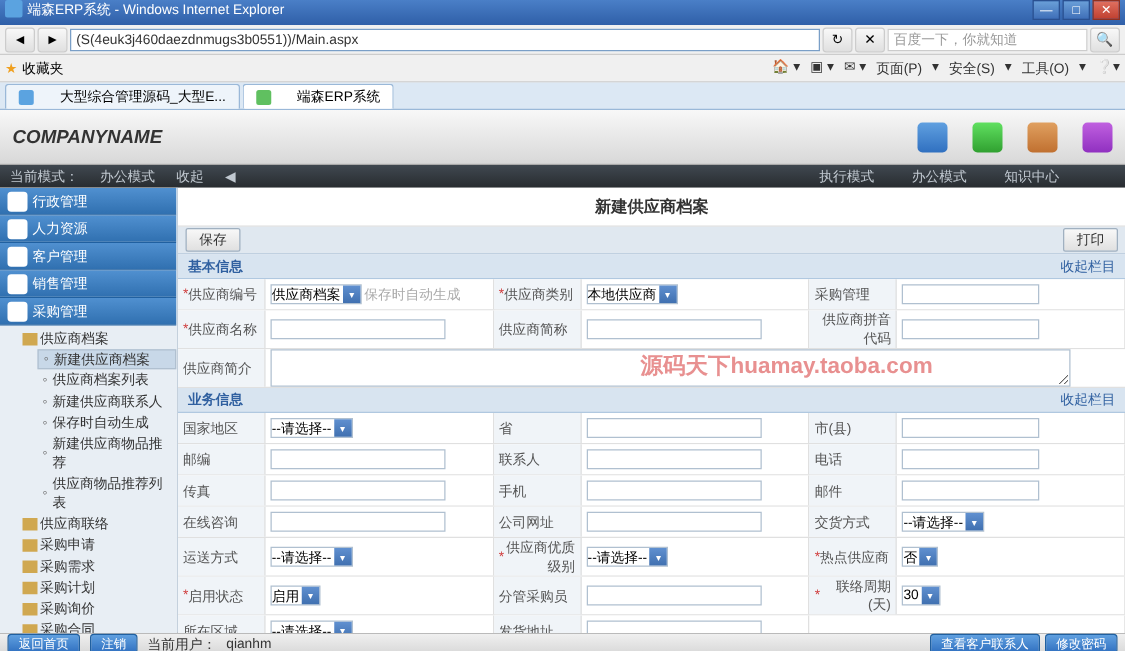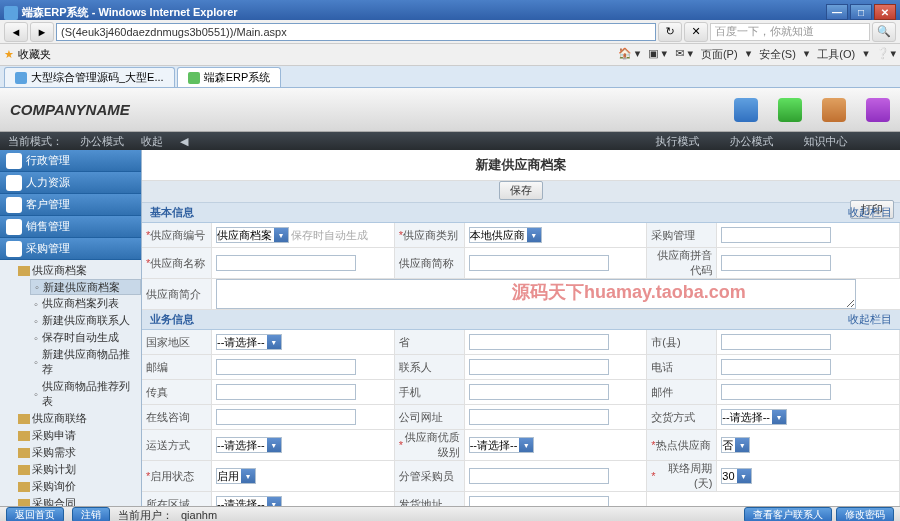--- a/index.html
+++ b/index.html
@@ -1,34 +1,34 @@
 <!DOCTYPE html>
 <html><head>
 <meta charset="utf-8">
 <style>
 * { margin: 0; padding: 0; box-sizing: border-box; font-family: "SimSun", Arial, sans-serif; font-size: 11px; }
 body { background: #e8e8e8; width: 900px; height: 521px; overflow: hidden; }
 
-.titlebar { background: linear-gradient(#4a7fc7, #2f5fa8); height: 20px; display: flex; align-items: flex-end; padding: 0 4px; color: #fff; font-weight: bold; }
+.titlebar { background: linear-gradient(#4a7fc7, #2f5fa8); height: 20px; display: flex; align-items: flex-start; padding: 0 4px; color: #fff; }
 .titlebar .ie-icon { width: 14px; height: 14px; background: #5ba3e0; border-radius: 2px; margin-right: 4px; }
 .titlebar .win-btns { margin-left: auto; display: flex; gap: 2px; }
 .titlebar .win-btn { width: 22px; height: 16px; background: linear-gradient(#6a9fd8,#3f6fb8); border: 1px solid #2a5090; display: flex; align-items: center; justify-content: center; color: #fff; font-size: 10px; }
 .titlebar .win-btn.close { background: linear-gradient(#e07060,#c04030); border-color: #903020; }
 
 .navbar { background: #f0f0f0; height: 24px; display: flex; align-items: center; padding: 0 4px; border-bottom: 1px solid #ccc; gap: 2px; }
 .navbar .nav-btn { width: 24px; height: 20px; background: linear-gradient(#f8f8f8,#e0e0e0); border: 1px solid #ccc; border-radius: 3px; display: flex; align-items: center; justify-content: center; }
 .navbar .addr { flex: 1; height: 18px; border: 1px solid #7a9fc7; background: #fff; padding: 0 4px; display: flex; align-items: center; color: #333; }
 .navbar .search { width: 160px; height: 18px; border: 1px solid #ccc; background: #fff; padding: 0 4px; display: flex; align-items: center; color: #999; }
 
 .favbar { background: #f0f0f0; height: 22px; display: flex; align-items: center; padding: 0 4px; border-bottom: 1px solid #ccc; gap: 4px; }
 .favbar .star { color: #f0a020; }
 .favbar .menu-right { margin-left: auto; display: flex; gap: 8px; color: #333; }
 
 .tabbar { background: #dce8f4; height: 22px; display: flex; align-items: end; padding: 0 4px; border-bottom: 1px solid #9ab8d8; }
-.tab { height: 20px; padding: 0 10px; display: flex; align-items: center; border: 1px solid #9ab8d8; border-bottom: none; background: #eef4fa; margin-right: 2px; border-radius: 3px 3px 0 0; gap: 4px; }
+.tab { height: 20px; padding: 0 10px; display: flex; align-items: center; border: 1px solid #9ab8d8; border-bottom: none; background: #eef4fa; margin-right: 2px; border-radius: 3px 3px 0 0; gap: 21px; }
 .tab.active { background: #fff; }
 .tab .favicon { width: 12px; height: 12px; background: #5ba3e0; border-radius: 2px; }
 .tab.active .favicon { background: #60c060; }
 
 .app-header { background: linear-gradient(#f8f8f8, #d8d8d8); height: 44px; border-bottom: 1px solid #aaa; display: flex; align-items: center; padding: 0 10px; }
 .app-header .logo { font-weight: bold; font-style: italic; font-size: 15px; color: #333; font-family: Arial; }
 .app-header .mode-btns { margin-left: auto; display: flex; gap: 20px; }
 .mode-btn { display: flex; flex-direction: column; align-items: center; gap: 2px; color: #333; }
 .mode-btn .micon { width: 24px; height: 24px; border-radius: 4px; }
 .micon.m1 { background: linear-gradient(#60a0e0,#3070c0); }
@@ -45,21 +45,21 @@
 .side-hdr .sicon { width: 16px; height: 16px; background: #fff; border-radius: 3px; }
 .tree { padding: 2px 0 2px 14px; }
 .tree-item { padding: 1px 4px; color: #333; display: flex; align-items: center; gap: 2px; }
 .tree-item.sel { background: #c8d8e8; }
 .tree-item .ticon { width: 12px; height: 10px; background: #d0a850; }
 .tree-sub { padding-left: 16px; }
 .tree-sub .tree-item::before { content: "◦"; margin-right: 2px; color: #666; }
 
 .content { flex: 1; background: #f8f8f8; overflow-y: auto; position: relative; }
 .page-title { text-align: center; font-weight: bold; font-size: 13px; padding: 6px; color: #333; background: #fff; border-bottom: 1px solid #ddd; }
-.btnbar { background: #e0e8f0; height: 22px; display: flex; align-items: center; padding: 0 6px; border-bottom: 1px solid #c0d0e0; flex-direction: column; }
+.btnbar { background: #e0e8f0; height: 22px; display: flex; align-items: center; padding: 0 6px; border-bottom: 1px solid #c0d0e0; }
 .btn { background: linear-gradient(#f8f8f8,#e0e0e0); border: 1px solid #a0b0c0; padding: 1px 10px; border-radius: 2px; color: #333; }
 .btn.right { margin-left: auto; }
 
 .section-hdr { background: #d8e4f0; color: #3060a0; font-weight: bold; height: 20px; display: flex; align-items: center; padding: 0 8px; border-bottom: 1px solid #b0c8e0; gap: 27px; }
 .section-hdr .collapse { margin-left: auto; color: #3060a0; font-weight: normal; }
 
 .form-row { display: flex; border-bottom: 1px solid #e0e0e0; background: #fff; }
 .form-cell { display: flex; align-items: center; min-height: 24px; }
 .form-label { width: 80px; text-align: right; padding: 0 4px; color: #555; background: #f0f4f8; border-right: 1px solid #e0e0e0; }
 .form-label.req::before { content: "*"; color: #d04040; }

